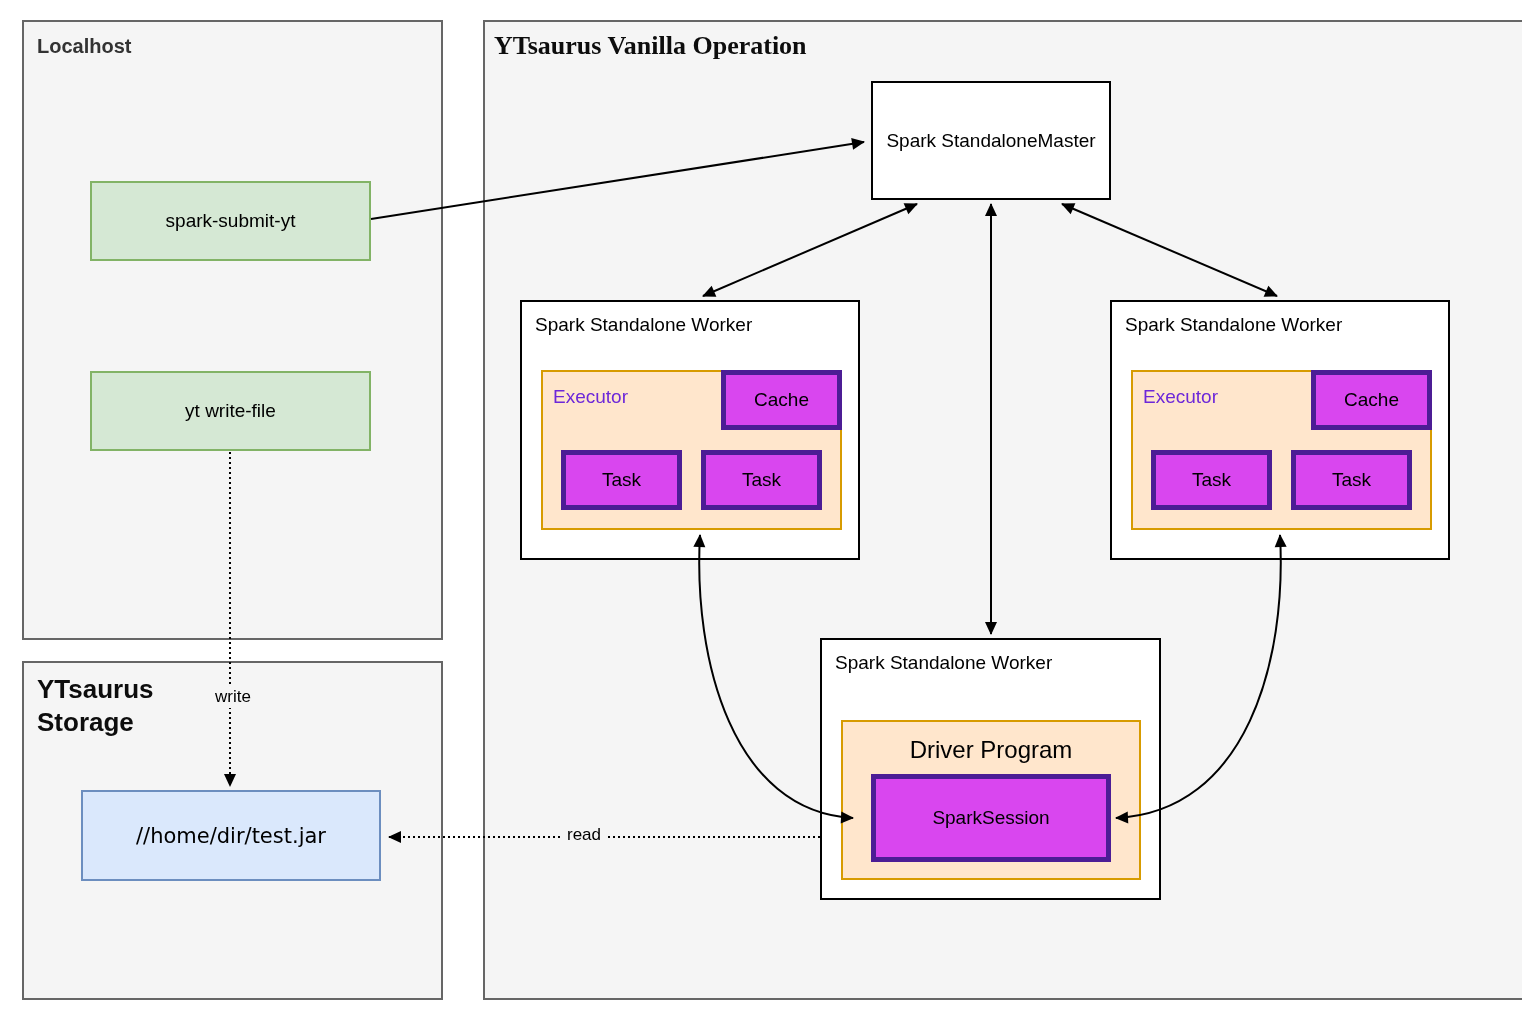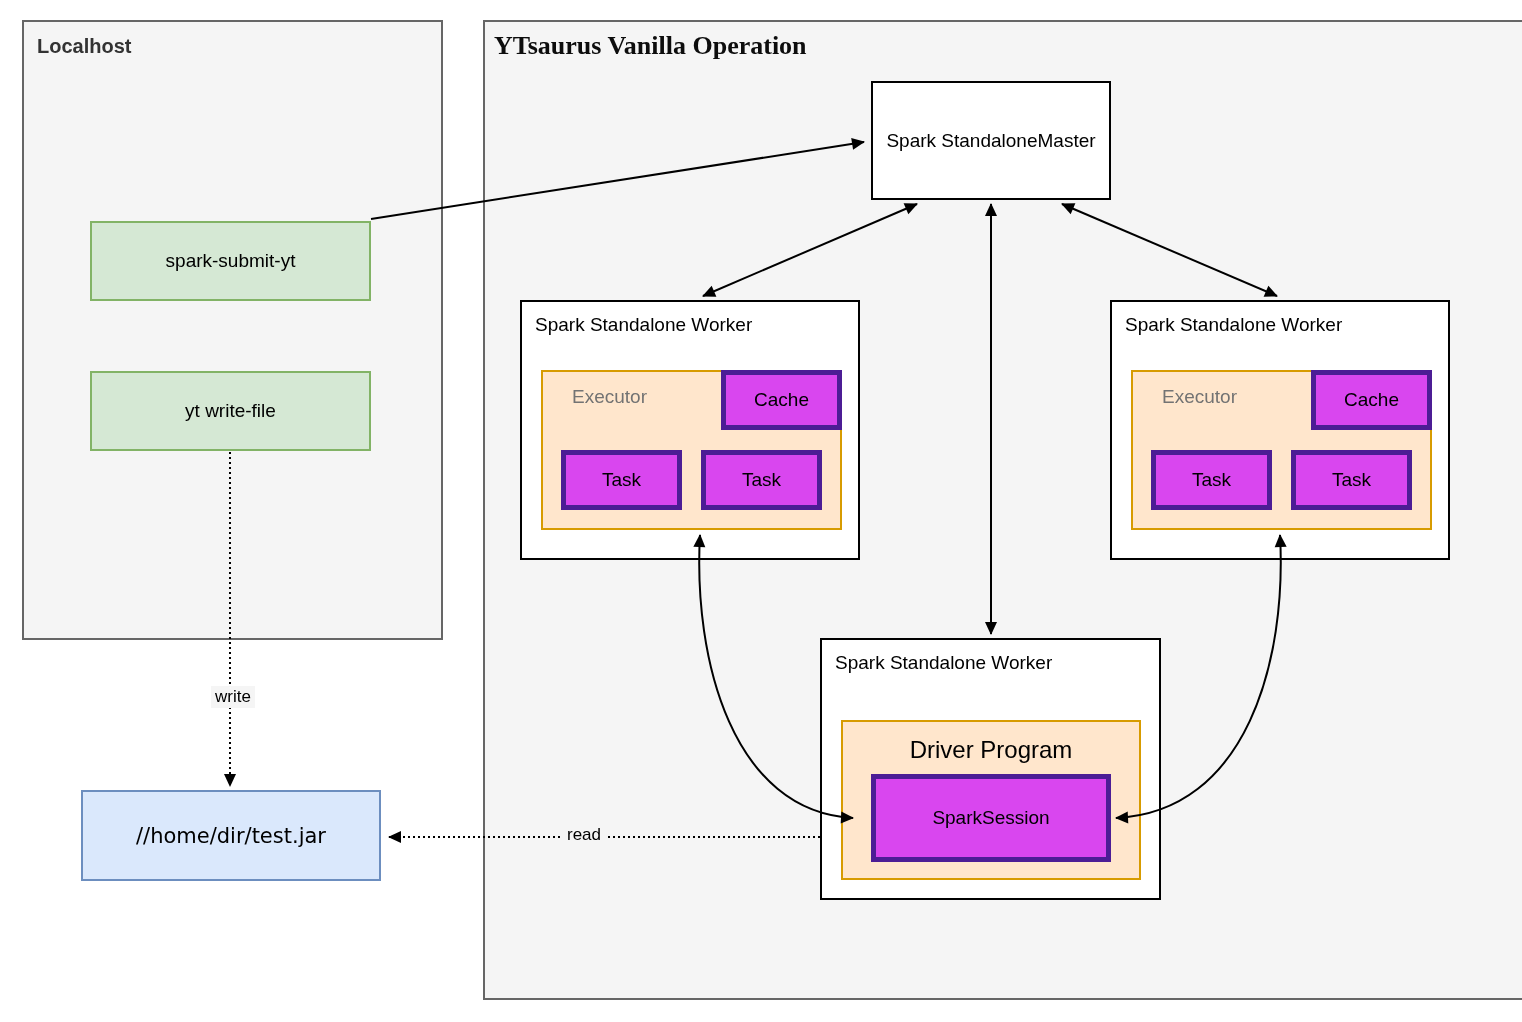--- a/index.html
+++ b/index.html
@@ -13,44 +13,50 @@
         font-size:19px;color:#000000;text-align:center;}
 
   .green-box{background:#d5e8d4;border:2px solid #82b366;}
   .blue-box{background:#dae8fc;border:2px solid #6c8ebf;font-family:"DejaVu Sans",sans-serif;font-size:21px;}
   .white-box{background:#ffffff;border:2px solid #000000;}
   .orange-light{background:#ffe6cc;border:2px solid #d79b00;}
   .orange-dark{background:#d946ef;border:5px solid #4c1d95;}
 
   .worker{position:absolute;background:#ffffff;border:2px solid #000000;box-sizing:border-box;}
   .worker-title{position:absolute;left:13px;top:12px;font-size:19px;color:#000000;white-space:nowrap;}
-  .executor-title{position:absolute;left:10px;top:14px;font-size:19px;color:#737373;margin-left:19px;}
+  .executor-title{position:absolute;left:10px;top:14px;font-size:19px;color:#6d28d9;}
   .driver-title{position:absolute;left:0;right:0;top:14px;text-align:center;font-size:24px;color:#000000;}
 
   .edge-label{position:absolute;z-index:11;background:#f5f5f5;padding:1px 4px;font-size:17px;color:#000000;}
 
   svg.edges{position:absolute;left:0;top:0;z-index:10;pointer-events:none;}
   .edge{stroke:#000000;stroke-width:2;fill:none;}
   .edge-dotted{stroke:#000000;stroke-width:2;fill:none;stroke-dasharray:2 3;}
 </style>
 </head>
 <body>
 
 <div class="canvas">
 
   <div class="container" style="left:22px;top:20px;width:421px;height:620px;">
     <div class="container-title" style="position:absolute;left:13px;top:13px;font-size:20px;">Localhost</div>
   </div>
 
+  <div class="container" style="left:22px;top:661px;width:421px;height:339px;">
+    <div class="container-title" style="position:absolute;left:13px;top:10px;font-size:26px;line-height:33px;color:#0d0d0d;">
+      <div>YTsaurus</div>
+      <div>Storage</div>
+    </div>
+  </div>
 
   <div class="container" style="left:483px;top:20px;width:1045px;height:980px;font-family:Liberation Serif, serif;">
     <div class="container-title" style="position:absolute;left:9px;top:9px;font-size:26px;color:#0d0d0d;">YTsaurus Vanilla Operation</div>
   </div>
 
-  <div class="node green-box" style="left:90px;top:181px;width:281px;height:80px;margin-top:40px;">spark-submit-yt</div>
+  <div class="node green-box" style="left:90px;top:181px;width:281px;height:80px;">spark-submit-yt</div>
   <div class="node green-box" style="left:90px;top:371px;width:281px;height:80px;">yt write-file</div>
 
   <div class="node blue-box" style="left:81px;top:790px;width:300px;height:91px;">//home/dir/test.jar</div>
 
   <div class="node white-box" style="left:871px;top:81px;width:240px;height:119px;flex-direction:row;line-height:26px;">
     <span>Spark Standalone</span>
     <span>Master</span>
   </div>
 
   <div class="worker" style="left:520px;top:300px;width:340px;height:260px;">

